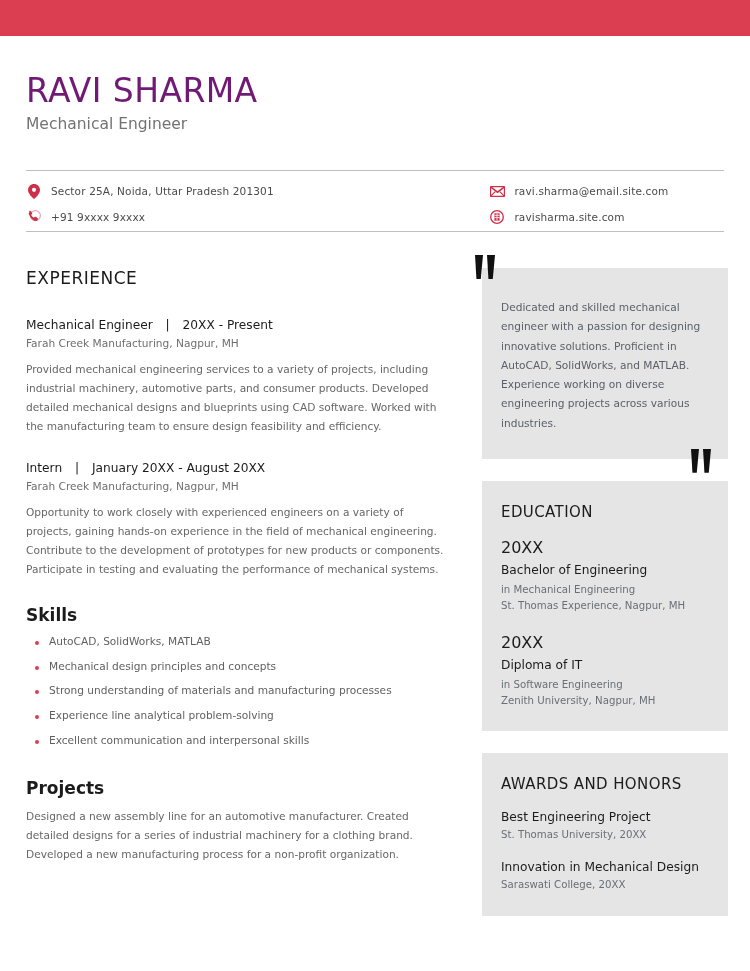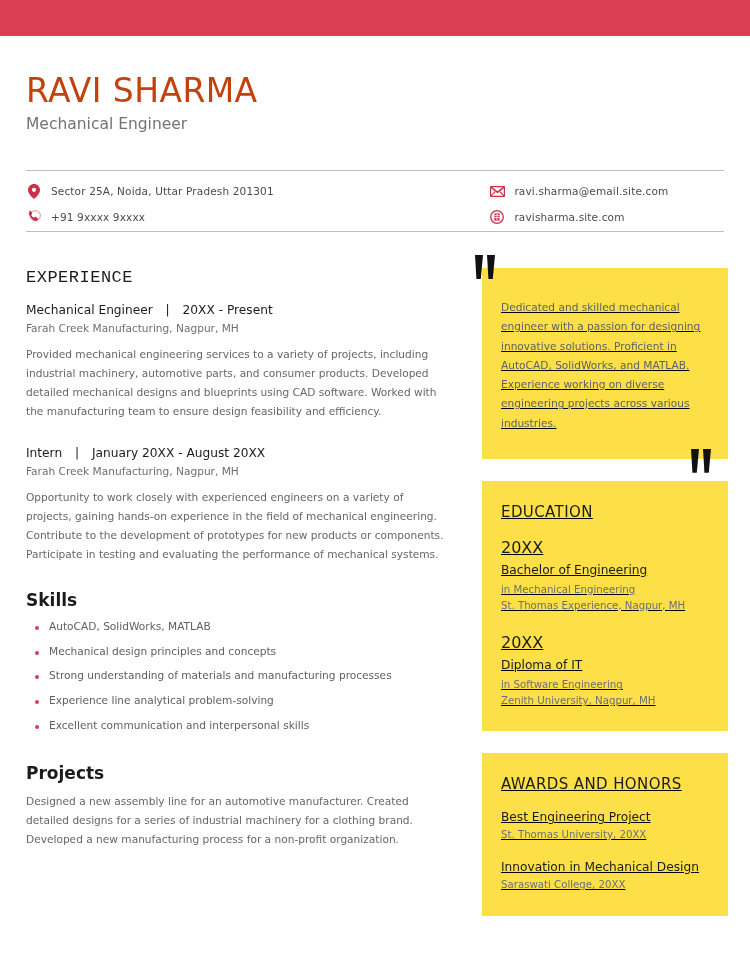--- a/index.html
+++ b/index.html
@@ -31,21 +31,21 @@
   
   .header {
     position: absolute;
     left: 26px; top: 72px;
     width: 700px;
   }
   .full-name {
     font-size: 33px;
     font-weight: 400;
     letter-spacing: 0.4px;
-    color: #c2410c;
+    color: #701a75;
     line-height: 1.15;
     white-space: nowrap;
   }
   .job-title {
     margin-top: 5px;
     font-size: 15.5px;
     font-weight: 400;
     color: #737373;
     line-height: 1.2;
   }
@@ -96,22 +96,21 @@
   .left-col {
     position: absolute;
     left: 26px; top: 268px;
     width: 420px;
   }
   .sec-head-caps {
     font-size: 17px;
     font-weight: 400;
     letter-spacing: 0.5px;
     color: #1b1b1b;
-    margin-bottom: 16px;
-    font-family: Liberation Mono, monospace;
+    margin-bottom: 30px;
   }
   .sec-head-title {
     font-size: 17px;
     font-weight: 700;
     color: #1b1b1b;
     margin-bottom: 9px;
   }
   .job-block { margin-bottom: 26px; }
   .job-line {
     font-size: 12.2px;
@@ -154,23 +153,22 @@
     line-height: 1.4;
   }
 
   
   .right-col {
     position: absolute;
     left: 482px; top: 268px;
     width: 246px;
   }
   .grey-box {
-    background: #fde047;
+    background: #e5e5e5;
     padding: 22px 19px 20px 19px;
-    text-decoration: underline;
   }
 
   
   .quote-wrap { position: relative; margin-bottom: 22px; }
   .quote-box { min-height: 180px; padding: 30px 22px 26px 19px; }
   .quote-text {
     font-size: 10.6px;
     line-height: 1.82;
     color: #5b6068;
   }

